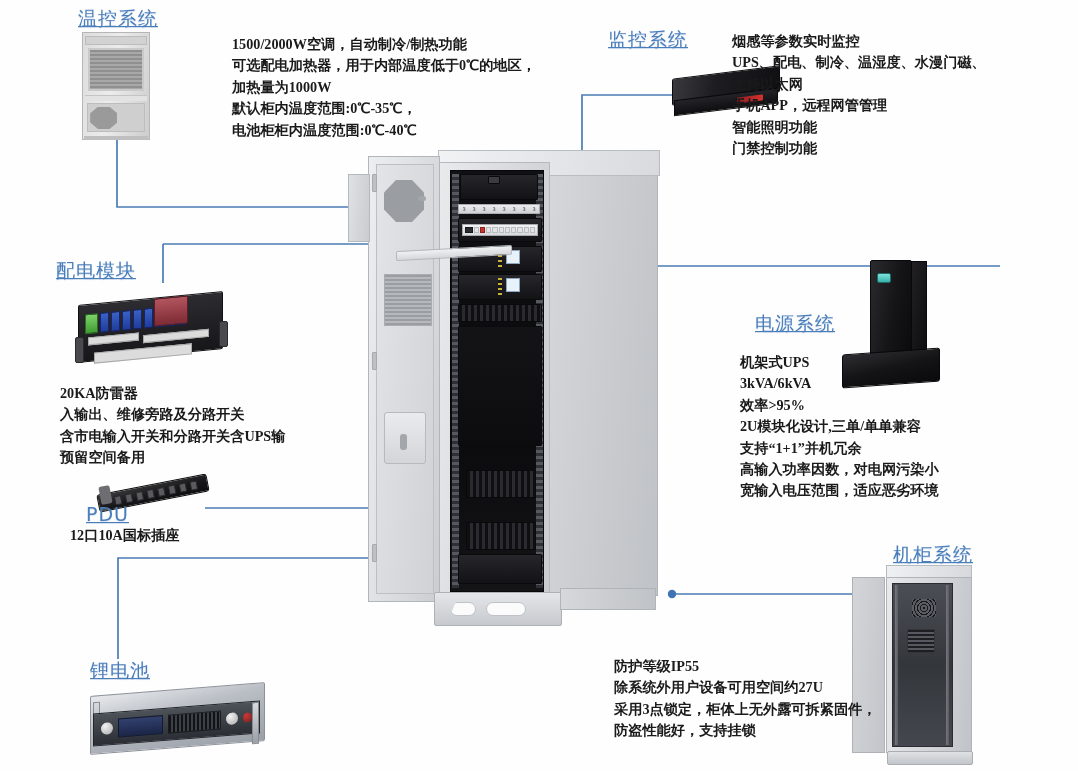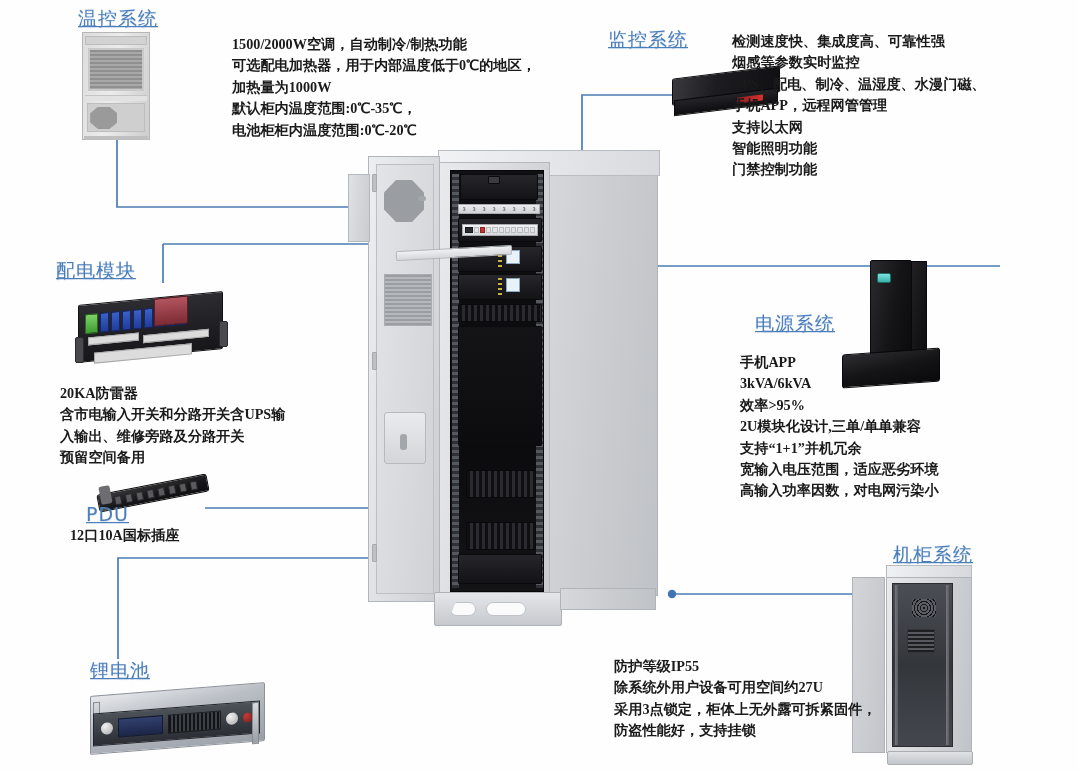--- a/index.html
+++ b/index.html
@@ -194,38 +194,37 @@
     <div class="ac-low"></div>
     <div class="ac-fan"></div>
     <div class="ac-base"></div>
   </div>
 
   <div class="spec" style="left:188px; top:34px;margin-left:44px;">
     <div>1500/2000W空调，自动制冷/制热功能</div>
     <div>可选配电加热器，用于内部温度低于0℃的地区，</div>
     <div>加热量为1000W</div>
     <div>默认柜内温度范围:0℃-35℃，</div>
-    <div>电池柜柜内温度范围:0℃-20℃</div>
+    <div>电池柜柜内温度范围:0℃-40℃</div>
   </div>
 
   <div class="heading" style="left:608px; top:27px;">监控系统</div>
 
   <div class="dev" style="left:672px; top:62px; width:108px; height:62px;">
     <div class="mon-top"></div>
     <div class="mon-front">
         <div class="mon-led"></div>
       </div>
   </div>
 
   <div class="spec" style="left:732px; top:31px;">
-    <div>检测速度快、集成度高、可靠性强</div>
     <div>烟感等参数实时监控</div>
     <div>UPS、配电、制冷、温湿度、水漫门磁、</div>
+    <div>支持以太网</div>
     <div>手机APP，远程网管管理</div>
-    <div>支持以太网</div>
     <div>智能照明功能</div>
     <div>门禁控制功能</div>
   </div>
 
   <div class="heading" style="left:56px; top:258px;">配电模块</div>
 
   <div class="dev" style="left:72px; top:286px; width:158px; height:88px;">
     <div class="pdm-chassis"></div>
     <div class="pdm-face">
       <div class="brk g"></div>
@@ -241,22 +240,22 @@
     <div class="brk r" style="position:absolute; left:52%; top:12%; transform:skewY(-5.5deg);"></div>
     <div class="pdm-lbl" style="left:10%; top:56%; width:32%;"></div>
     <div class="pdm-lbl" style="left:45%; top:52%; width:42%;"></div>
     <div class="pdm-lbl" style="left:14%; top:70%; width:62%; height:11px;"></div>
     <div class="pdm-ear" style="left:2%; top:58%;"></div>
     <div class="pdm-ear" style="right:1%; top:40%;"></div>
   </div>
 
   <div class="spec" style="left:60px; top:383px;">
     <div>20KA防雷器</div>
+    <div>入输出、维修旁路及分路开关</div>
     <div>含市电输入开关和分路开关含UPS输</div>
-    <div>入输出、维修旁路及分路开关</div>
     <div>预留空间备用</div>
   </div>
 
   <div class="dev" style="left:97px; top:472px; width:112px; height:46px;">
     <div class="pdu-bar">
       <div class="pdu-sock"></div>
         <div class="pdu-sock"></div>
         <div class="pdu-sock"></div>
       <div class="pdu-sock"></div>
         <div class="pdu-sock"></div>
@@ -276,27 +275,27 @@
 
   <div class="dev" style="left:838px; top:260px; width:106px; height:130px;">
     <div class="ups-side"></div>
     <div class="ups-tower">
       <div class="ups-lcd"></div>
     </div>
     <div class="ups-base"></div>
   </div>
 
   <div class="spec" style="left:740px; top:352px;">
-    <div>手机APP</div>
+    <div>机架式UPS</div>
     <div>3kVA/6kVA</div>
     <div>效率&gt;95%</div>
     <div>2U模块化设计,三单/单单兼容</div>
     <div>支持“1+1”并机冗余</div>
+    <div>高输入功率因数，对电网污染小</div>
     <div>宽输入电压范围，适应恶劣环境</div>
-    <div>高输入功率因数，对电网污染小</div>
   </div>
 
   <div class="heading" style="left:893px; top:542px;">机柜系统</div>
 
   <div class="dev" style="left:852px; top:565px; width:130px; height:200px;">
     <div class="rc-door" style="left:0; top:6%; width:25%; height:88%;"></div>
     <div class="rc-top" style="left:26%; top:0; width:66%; height:8%;"></div>
     <div class="rc-body" style="left:26%; top:6%; width:66%; height:88%;"></div>
     <div class="rc-int" style="left:31%; top:9%; width:47%; height:82%;"></div>
     <div class="rc-rail" style="left:33%; top:10%; width:3px; height:80%;"></div>

